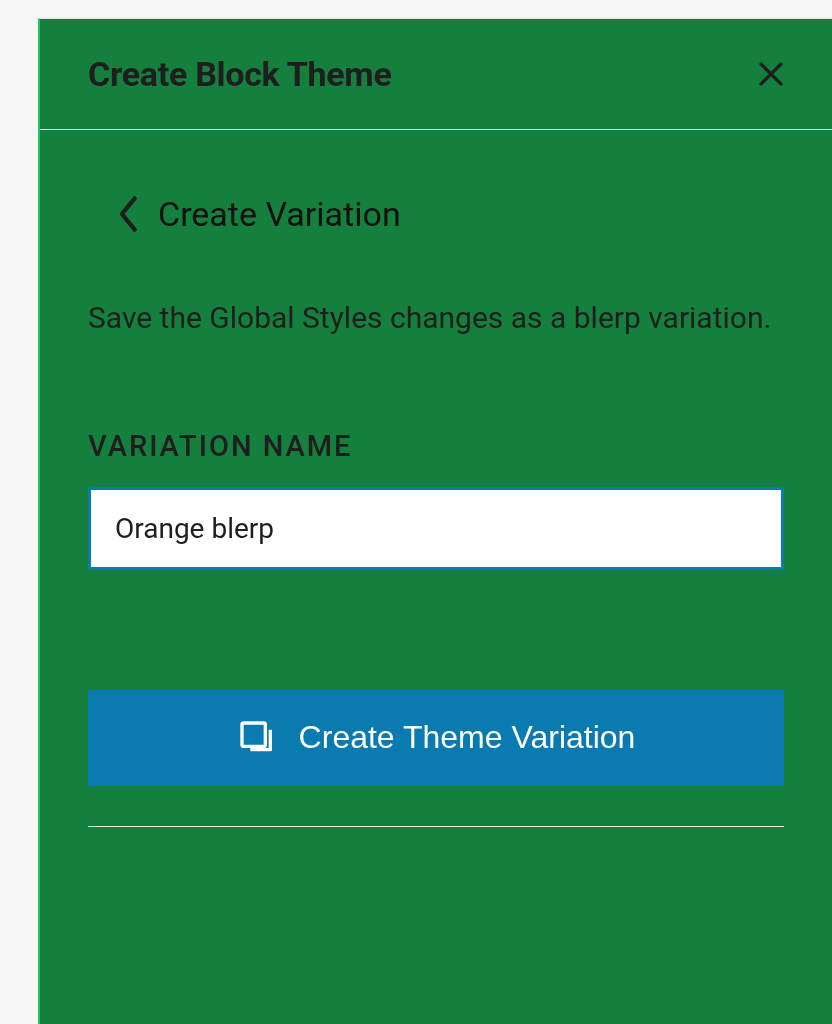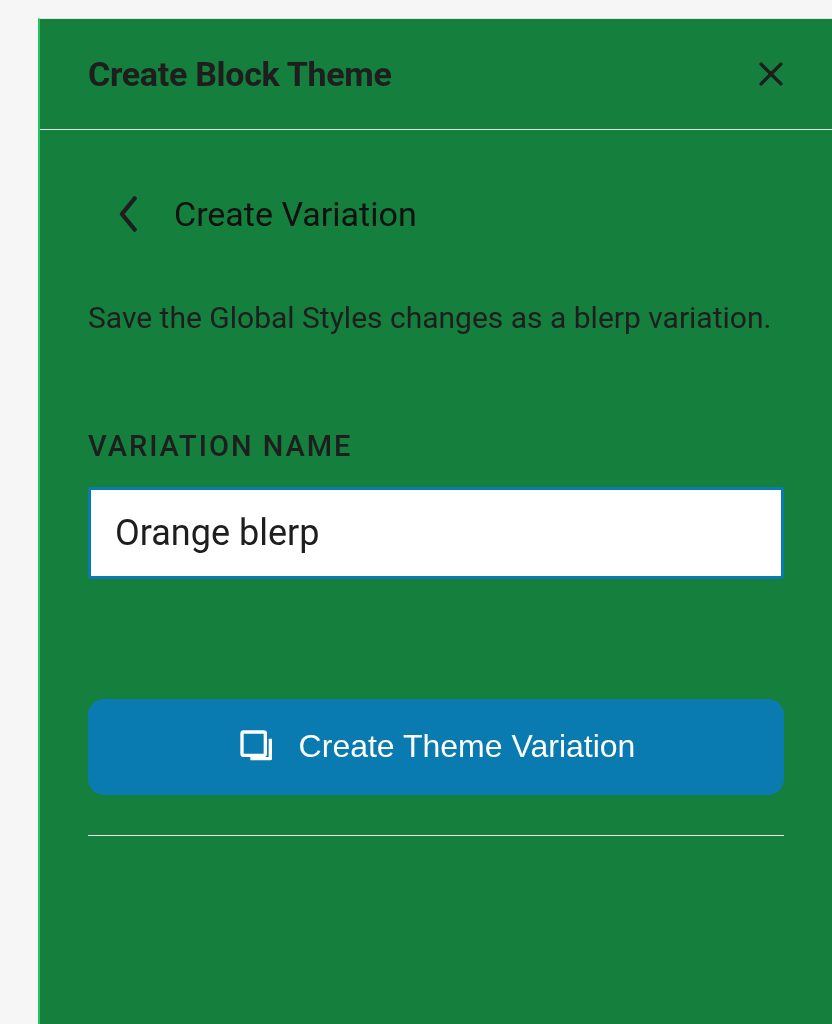--- a/index.html
+++ b/index.html
@@ -45,21 +45,21 @@
       align-items: center;
       justify-content: center;
     }
     .close-btn svg { width: 34px; height: 34px; }
     .panel-body {
       padding: 60px 48px 40px 48px;
     }
     .sub-header {
       display: flex;
       align-items: center;
-      gap: 28px;
+      gap: 12px;
       margin-bottom: 60px;
       margin-left: 24px;
     }
     .back-btn {
       background: none;
       border: none;
       cursor: pointer;
       padding: 4px;
       display: inline-flex;
       align-items: center;
@@ -84,33 +84,33 @@
       color: #1e1e1e;
       text-transform: uppercase;
       margin-bottom: 24px;
       display: block;
     }
     .text-input {
       width: 100%;
       border: 3px solid #0a7bb0;
       border-radius: 3px;
       padding: 22px 24px;
-      font-size: 36px;
+      font-size: 28px;
       font-family: inherit;
       color: #1e1e1e;
       outline: none;
       background:#fff;
     }
     .submit-row { margin-top: 120px; }
     .primary-btn {
       width: 100%;
       background: #0a7bb0;
       color: #fff;
       border: none;
-      border-radius: 16px;
+      border-radius: 0;
       padding: 28px 20px;
       display: flex;
       align-items: center;
       justify-content: center;
       gap: 22px;
       cursor: pointer;
     }
     .primary-btn .btn-text { font-size: 32px; font-weight: 500; }
     .primary-btn svg { width: 40px; height: 40px; }
     .bottom-sep {

